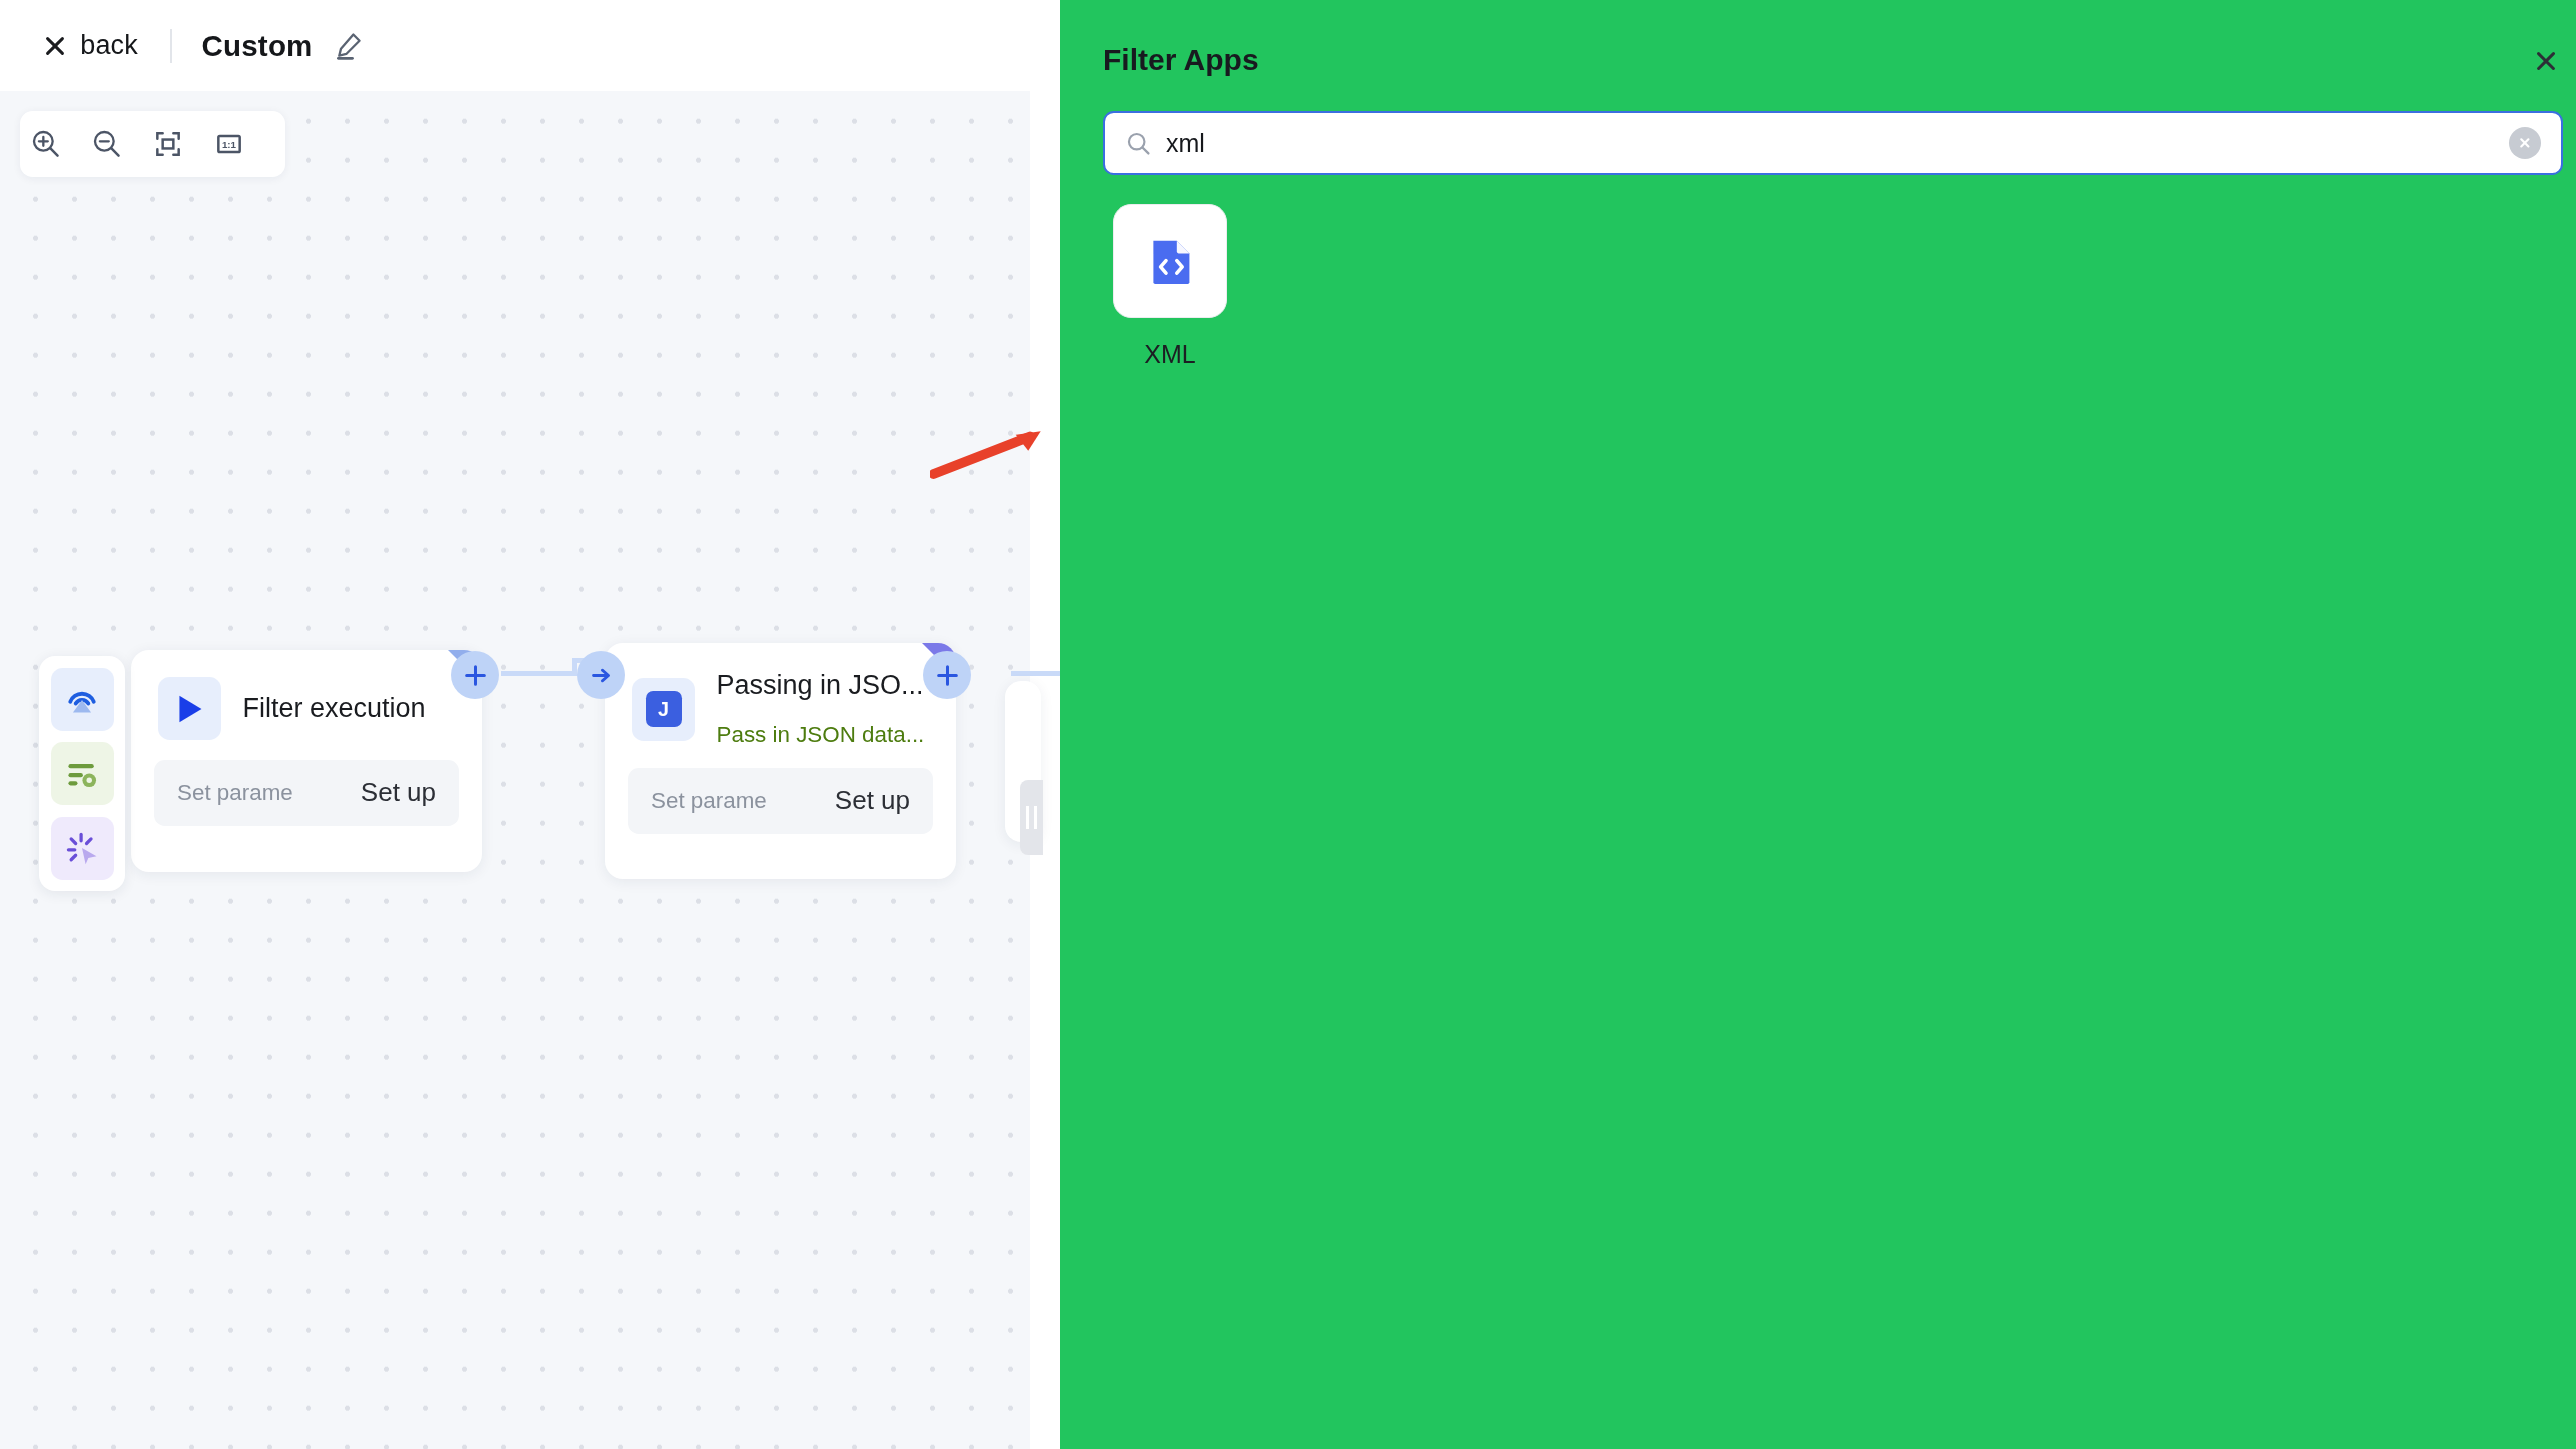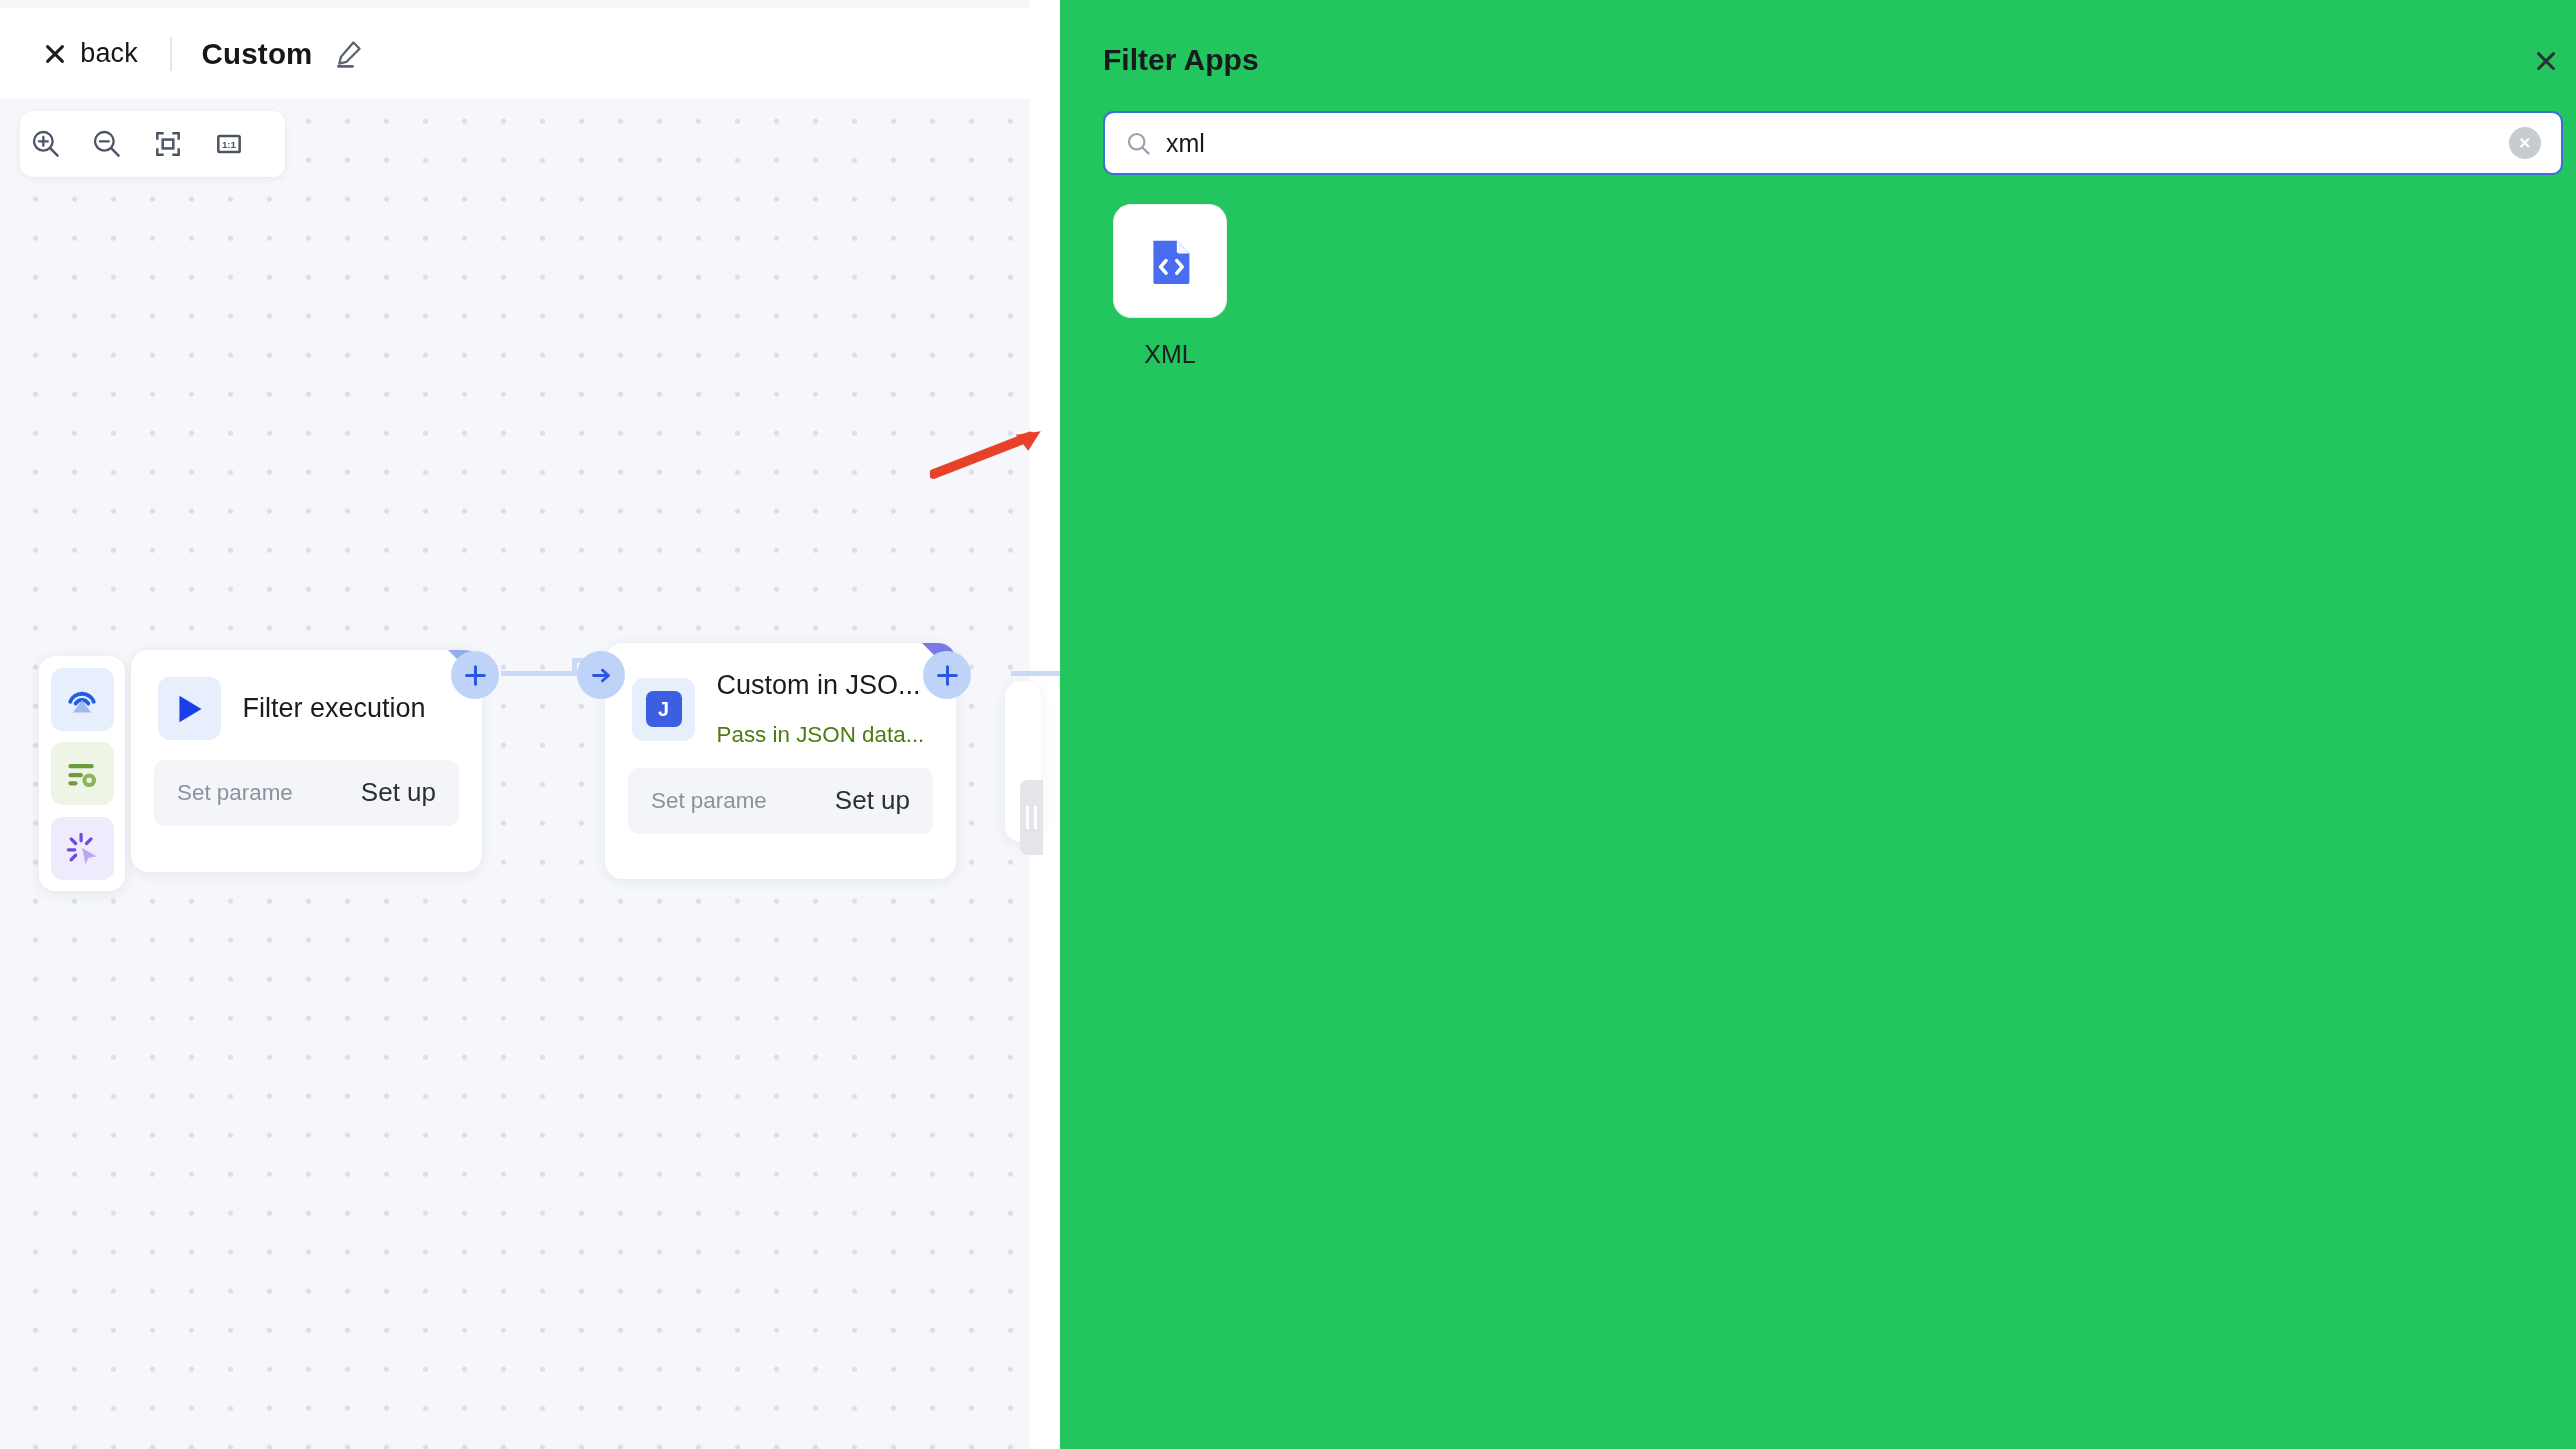--- a/index.html
+++ b/index.html
@@ -13,21 +13,21 @@
 
   
   #editor {
     position: absolute; left: 0; top: 0;
     width: 1030px; height: 1449px;
     background: #f5f7fa;
   }
 
   
   #topbar {
-    position: absolute; left: 0; top: 8px;
+    position: absolute; left: 0; top: 0;
     width: 1030px; height: 91px;
     background: #ffffff;
     display: flex; align-items: center;
     padding-left: 43px;
   }
   .back-btn {
     display: flex; align-items: center; gap: 14.3px;
     cursor: pointer;
   }
   .back-x { width: 23px; height: 23px; position: relative; }
@@ -276,21 +276,21 @@
       <div class="node" style="left:605px;top:552px;width:351px;height:236px;">
         <div class="node-corner violet"></div>
         <div class="node-head">
           <div class="node-logo">
             <div style="width:36px;height:36px;border-radius:7.2px;background:#3b5fe0;
                         display:flex;align-items:center;justify-content:center;">
               <span style="color:#fff;font-size:19.7px;font-weight:700;">J</span>
             </div>
           </div>
           <div class="node-texts">
-            <div class="node-title">Custom in JSO...</div>
+            <div class="node-title">Passing in JSO...</div>
             <div class="node-sub">Pass in JSON data...</div>
           </div>
         </div>
         <div class="node-param">
           <span class="param-label">Set parame</span>
           <span class="param-action">Set up</span>
         </div>
       </div>
 
       <div class="conn-circle" style="left:451px;top:560px;">

